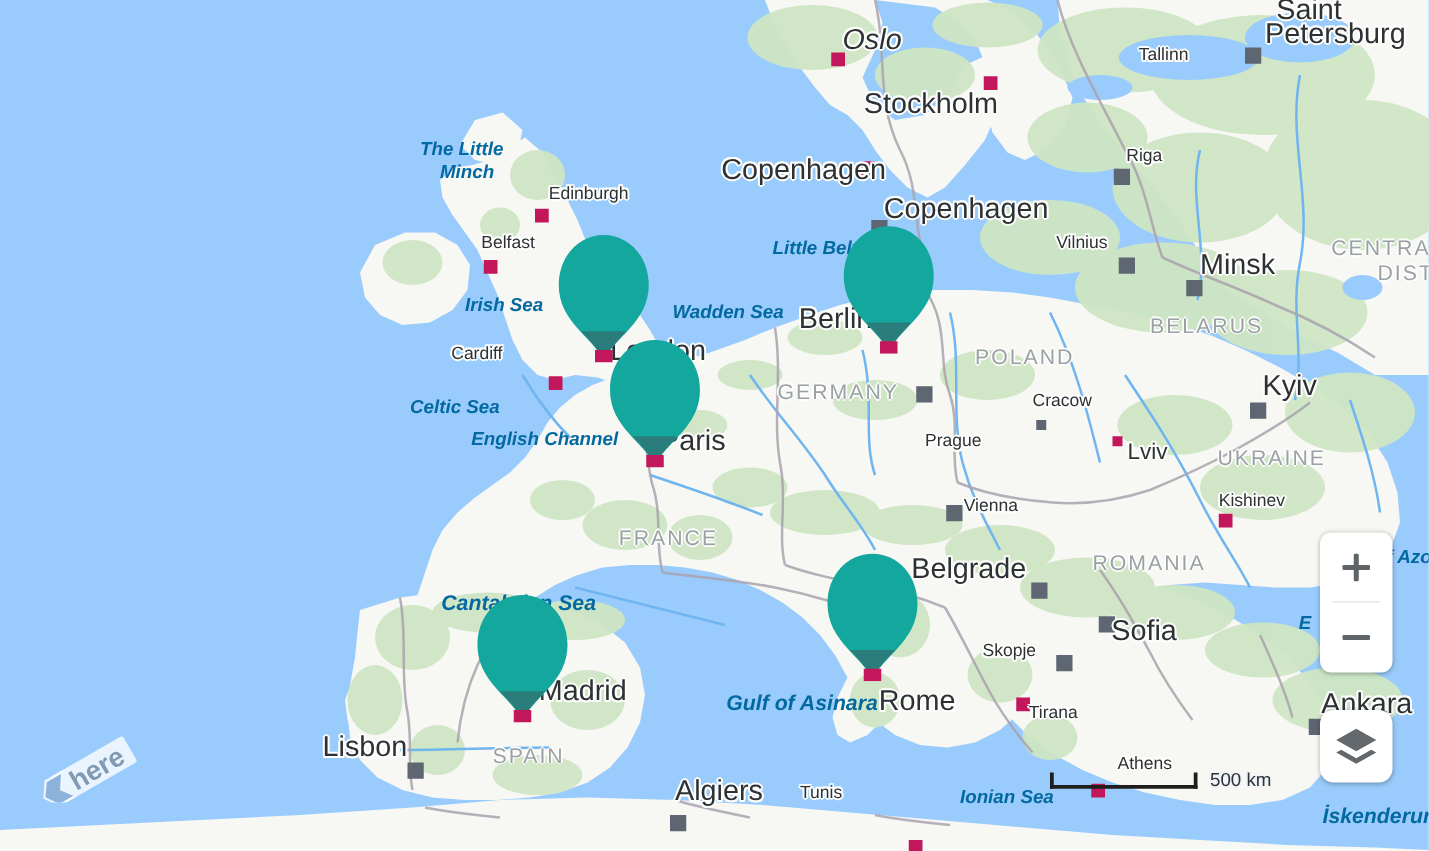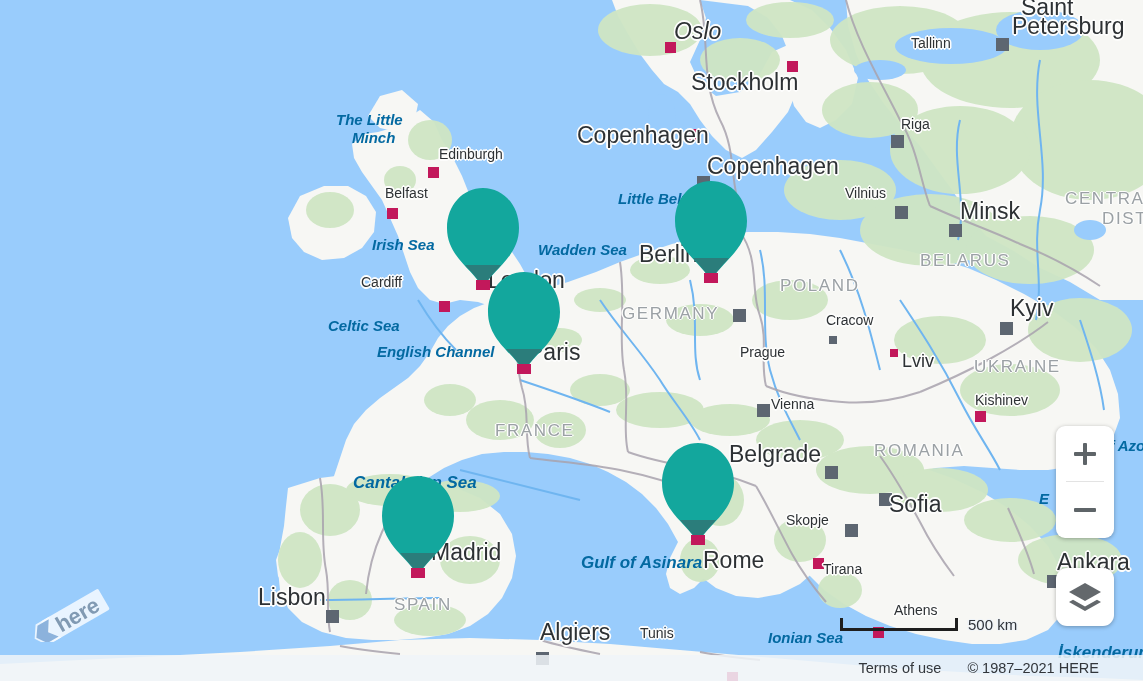--- a/index.html
+++ b/index.html
@@ -523,18 +523,14 @@
       <path d="M17,1 L33,10 L17,19 L1,10 Z" fill="#63686c"></path>
       <path d="M17,29 L1,20 L5,17.8 L17,24.6 L29,17.8 L33,20 Z" fill="#63686c"></path>
     </svg>
   </div>
 
   <div class="scale-wrap">
     <div class="scale-bar"></div>
     <div class="scale-text">500 km</div>
   </div>
 
-  <div class="footer">
-    <a href="#">Terms of use</a>
-    <span>© 1987–2021 HERE</span>
-  </div>
 
 </div>
 
 </body></html>

